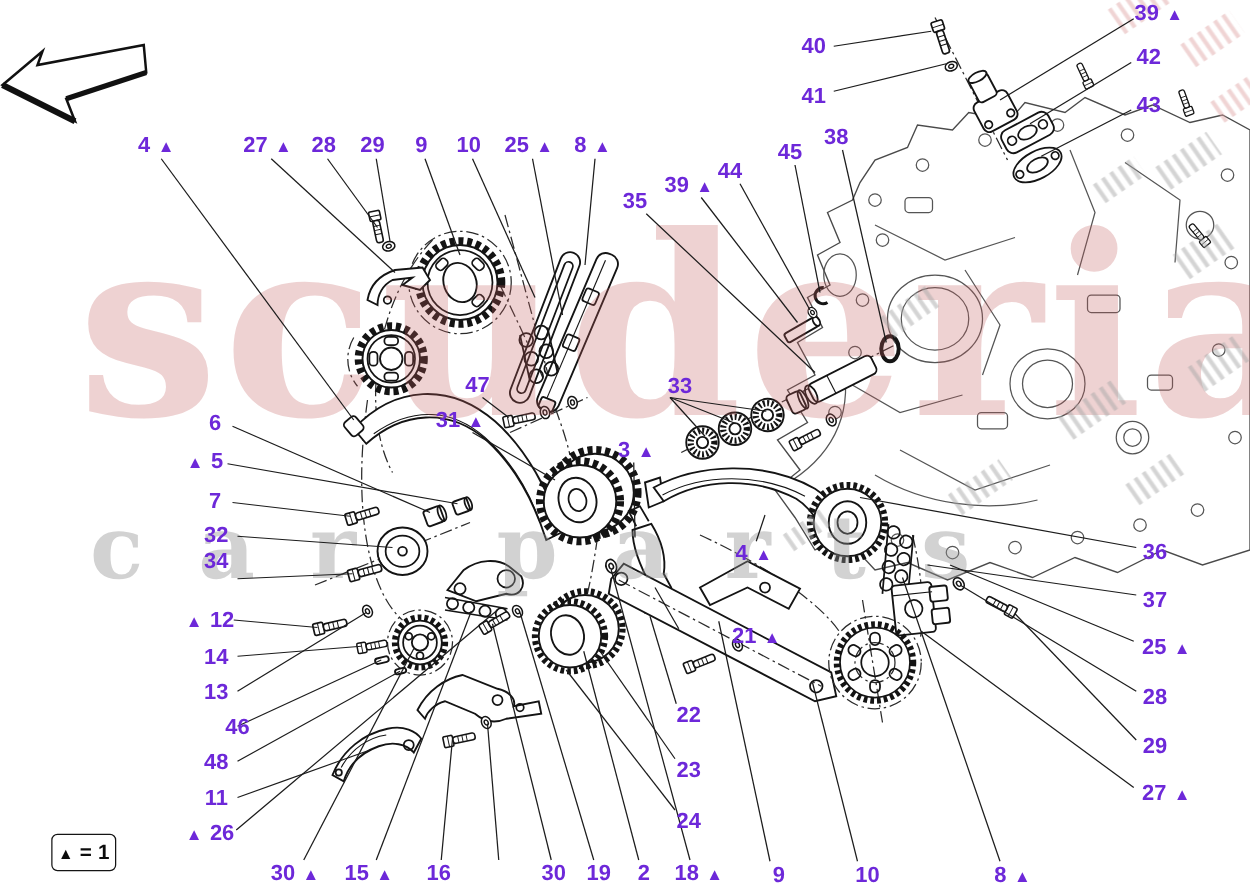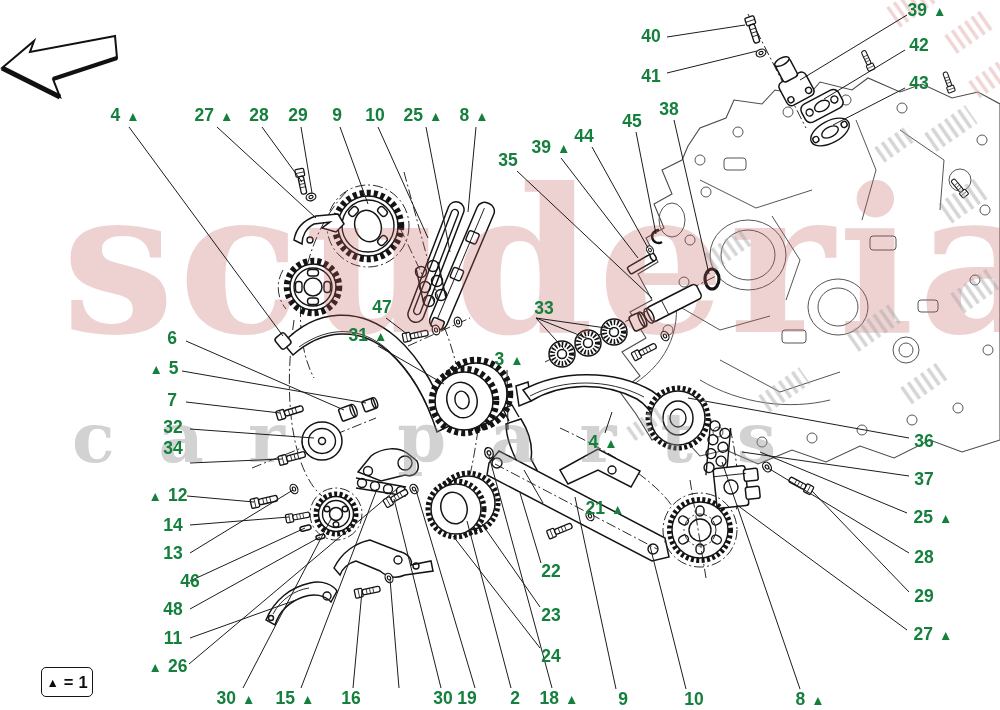--- a/index.html
+++ b/index.html
@@ -20,21 +20,21 @@
   .oring{fill:none;stroke:#141414;stroke-width:3.2;}
   .clip{fill:none;stroke:#141414;stroke-width:2.4;}
   #leaders line{stroke:#1c1c1c;stroke-width:1;}
   .wm1{font-family:"DejaVu Serif",serif;font-weight:bold;font-size:200px;
        fill:#c25f5f;fill-opacity:.28;letter-spacing:4px;}
   .wm2{font-family:"DejaVu Serif",serif;font-weight:bold;font-size:70px;
        fill:#8f8f8f;fill-opacity:.40;letter-spacing:44px;}
 
   
   .callout{position:absolute;transform:translate(-50%,-50%);display:flex;align-items:center;
-           gap:6px;font-weight:700;font-size:17.5px;color:#15803d;white-space:nowrap;
+           gap:6px;font-weight:700;font-size:17.5px;color:#6d28d9;white-space:nowrap;
            line-height:1;}
   .callout .tri{font-size:13.5px;position:relative;top:1px;}
 
   
   .legend{position:absolute;left:41px;top:667px;width:52px;height:30px;border:1.7px solid #141414;
           border-radius:5px;background:#fff;display:flex;align-items:center;justify-content:center;
           gap:5px;font-weight:700;font-size:16.5px;color:#0c0c0c;box-sizing:border-box;}
   .legend .tri{font-size:12.5px;position:relative;top:1px;}
 </style>
 </head>
@@ -630,21 +630,21 @@
       </div>
       <div class="callout" style="left: 351px; top: 699px;">
         <span>16</span>
       </div>
       <div class="callout" style="left: 384px; top: 699px; margin-top: 34px;">
         <span>17</span>
       </div>
       <div class="callout" style="left: 443px; top: 699px;">
         <span>30</span>
       </div>
-      <div class="callout" style="left: 467px; top: 699px;">
+      <div class="callout" style="left: 479px; top: 699px;">
         <span>19</span>
       </div>
       <div class="callout" style="left: 515px; top: 699px;">
         <span>2</span>
       </div>
       <div class="callout" style="left: 559px; top: 699px;">
         <span>18</span>
         <span class="tri">▲</span>
       </div>
       <div class="callout" style="left: 623px; top: 700px;">

